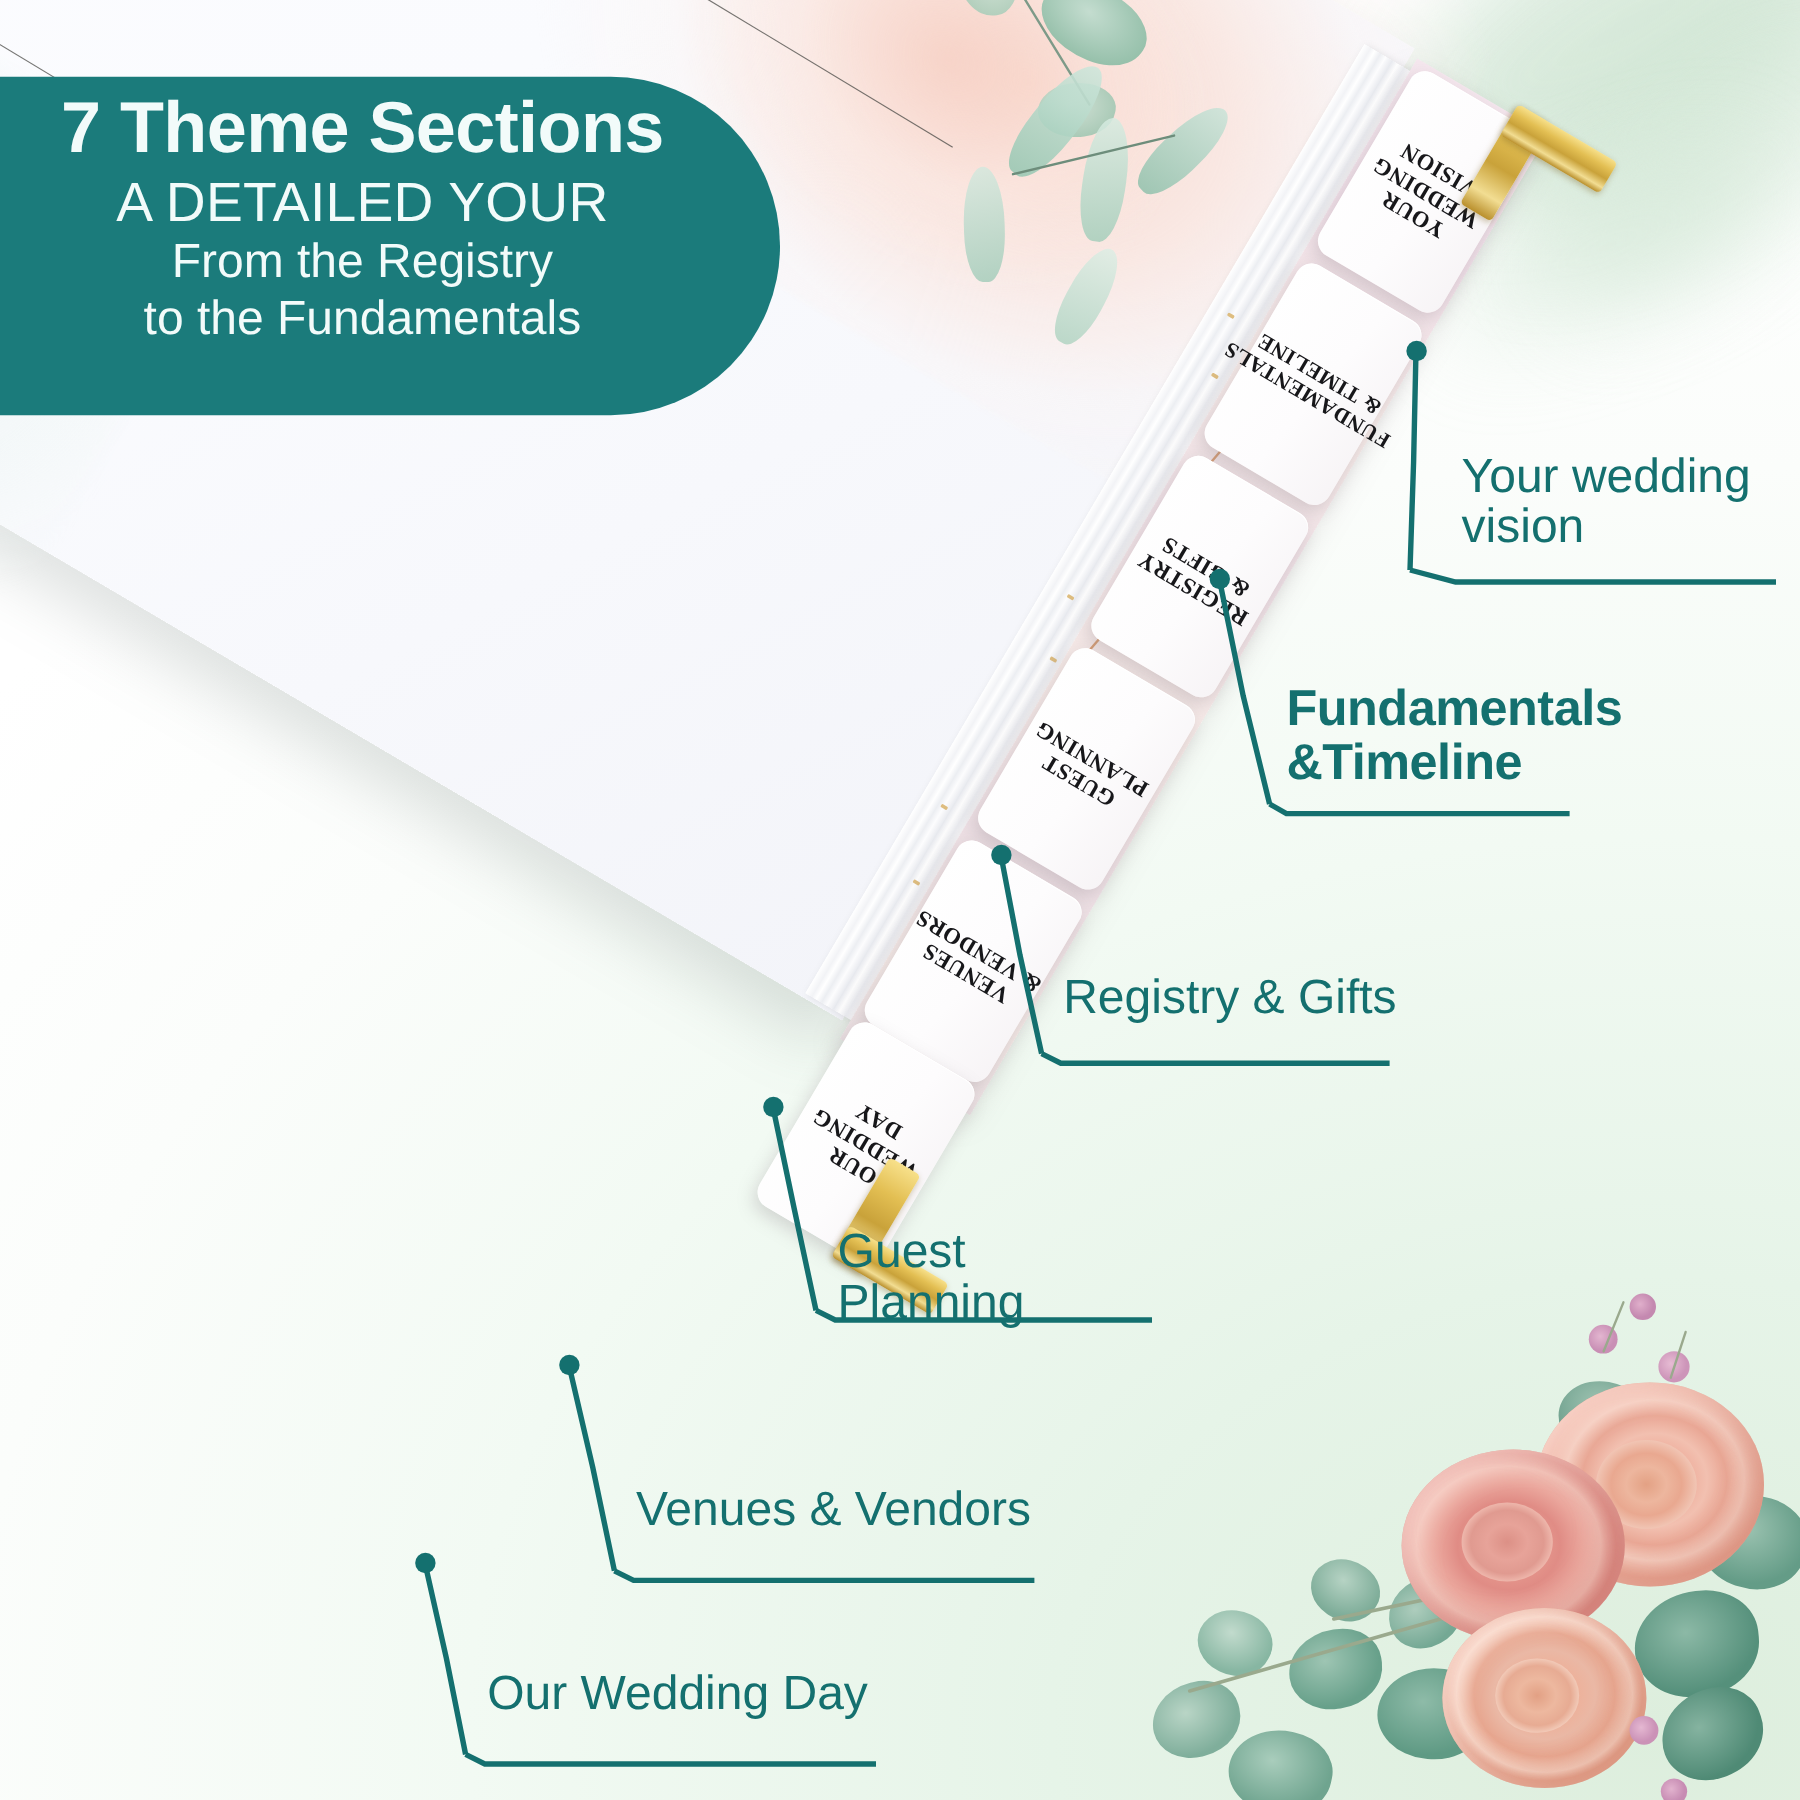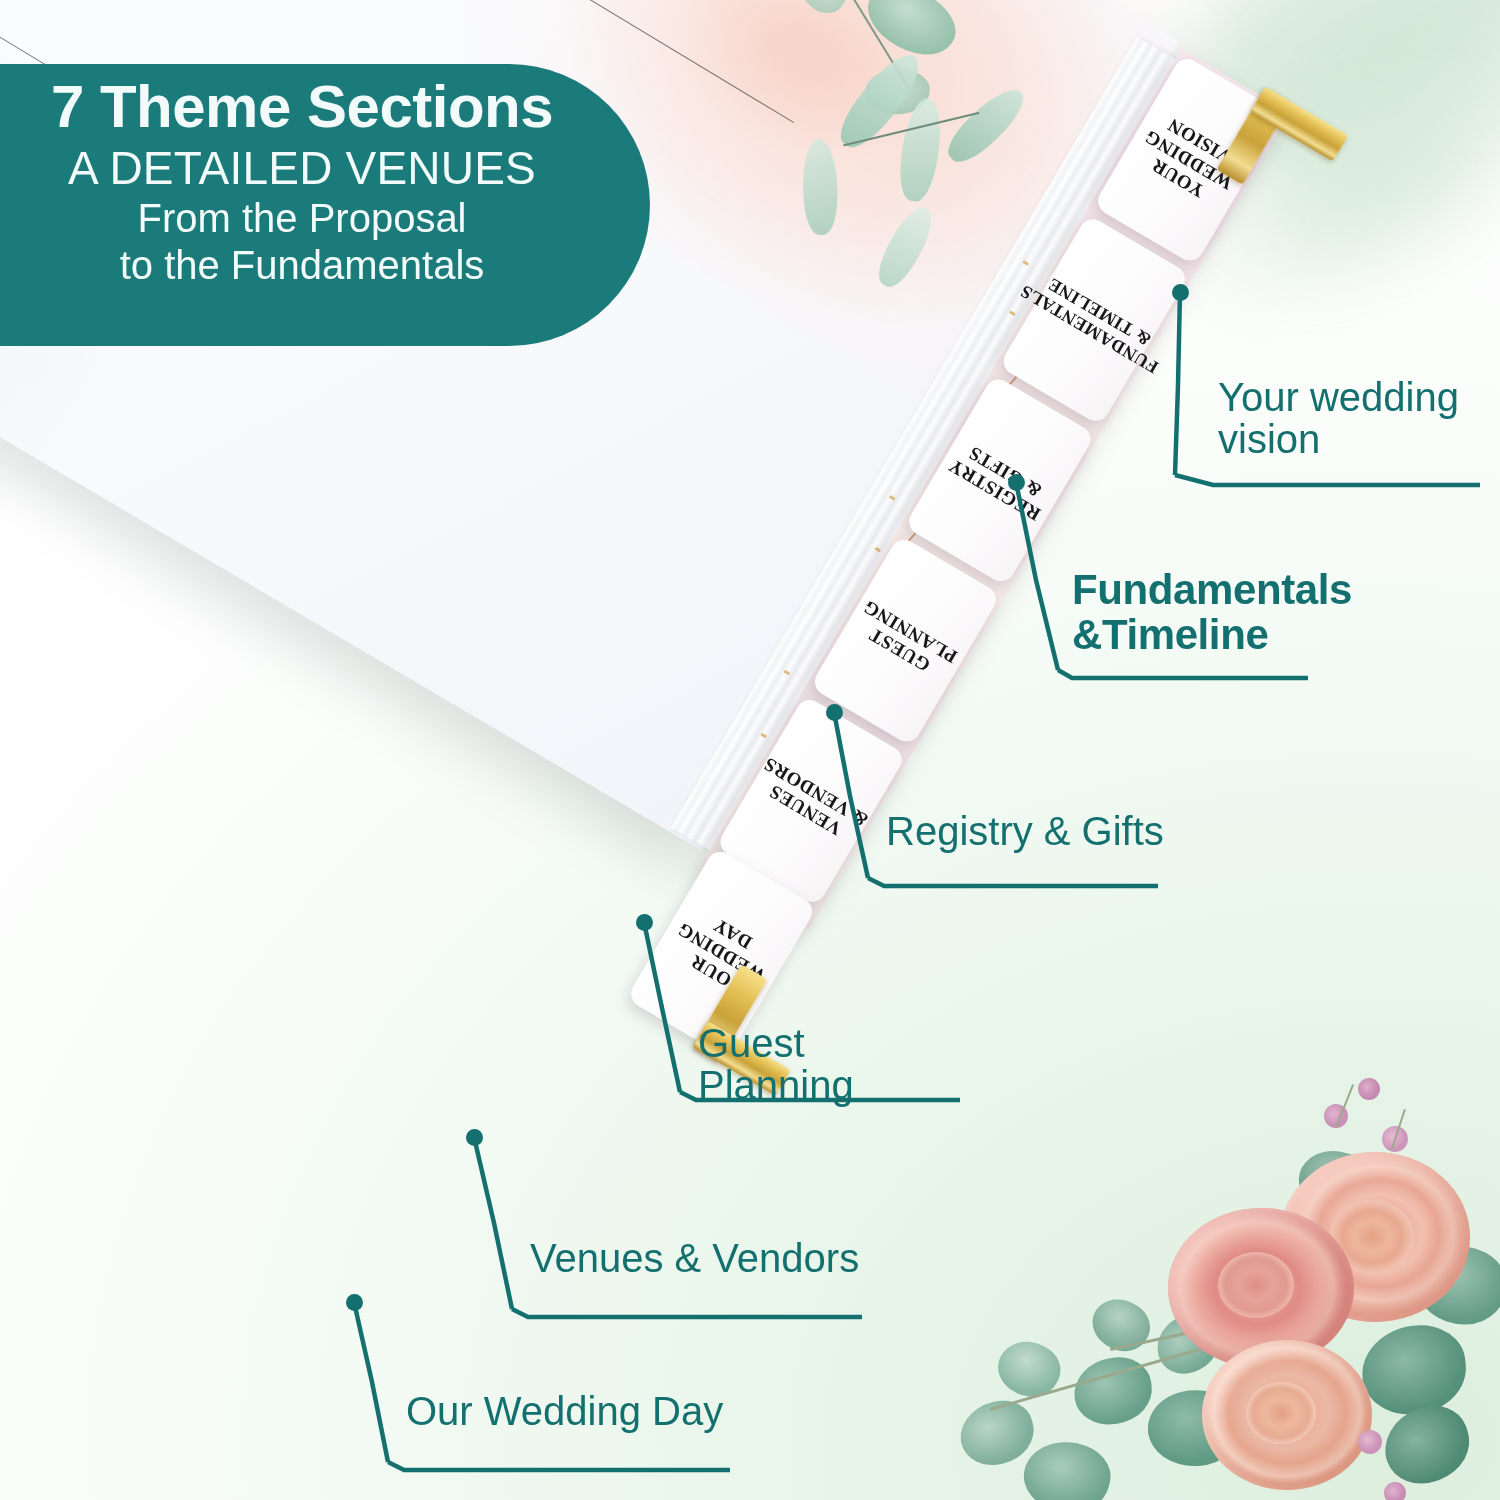--- a/index.html
+++ b/index.html
@@ -303,22 +303,22 @@
     <div class="bud" style="left:402px;top:36px;width:26px;height:26px;background:radial-gradient(50% 50% at 40% 40%,#e7bcd4,#cd95b9);"></div>
     <div class="bud" style="left:378px;top:-12px;width:22px;height:22px;background:radial-gradient(50% 50% at 40% 40%,#e0afcb,#c489b0);"></div>
     <div class="bud" style="left:378px;top:340px;width:24px;height:24px;background:radial-gradient(50% 50% at 40% 40%,#e5b8d2,#cb92b7);"></div>
     <div class="bud" style="left:404px;top:392px;width:22px;height:22px;background:radial-gradient(50% 50% at 40% 40%,#e2b3ce,#c78cb3);"></div>
     <div class="stem" style="left:356px;top:36px;width:46px;height:2px;transform:rotate(-68deg);"></div>
     <div class="stem" style="left:412px;top:58px;width:42px;height:2px;transform:rotate(-72deg);"></div>
   </div>
 
   <div class="banner">
     <h1>7 Theme Sections</h1>
-    <h2>A DETAILED VENUES</h2>
-    <p>From the Proposal</p>
+    <h2>A DETAILED YOUR</h2>
+    <p>From the Registry</p>
     <p>to the Fundamentals</p>
   </div>
 
   <div class="callout" style="left:1150px;top:280px;width:350px;height:220px;">
     <svg class="leader" width="350" height="220" viewBox="0 0 350 220">
       <polyline points="25,195 63,205 330,205" fill="none" stroke="#14706f" stroke-width="4.5"></polyline>
       <polyline points="25,195 28,105 30,12" fill="none" stroke="#14706f" stroke-width="4.5"></polyline>
     </svg>
     <div class="dot" style="left:22px;top:4px;"></div>
     <div class="c-text" style="left:68px;top:96px;font-size:40px;font-weight:400;">Your wedding

